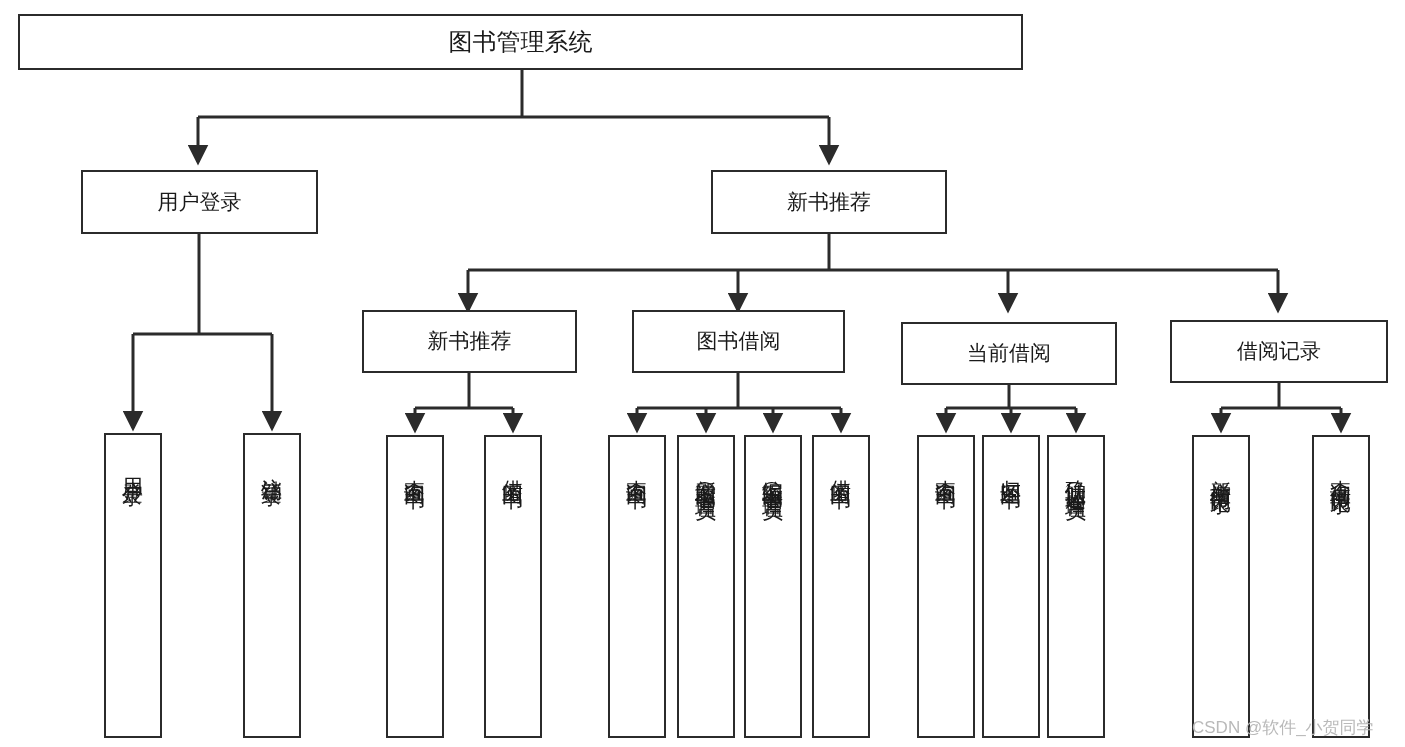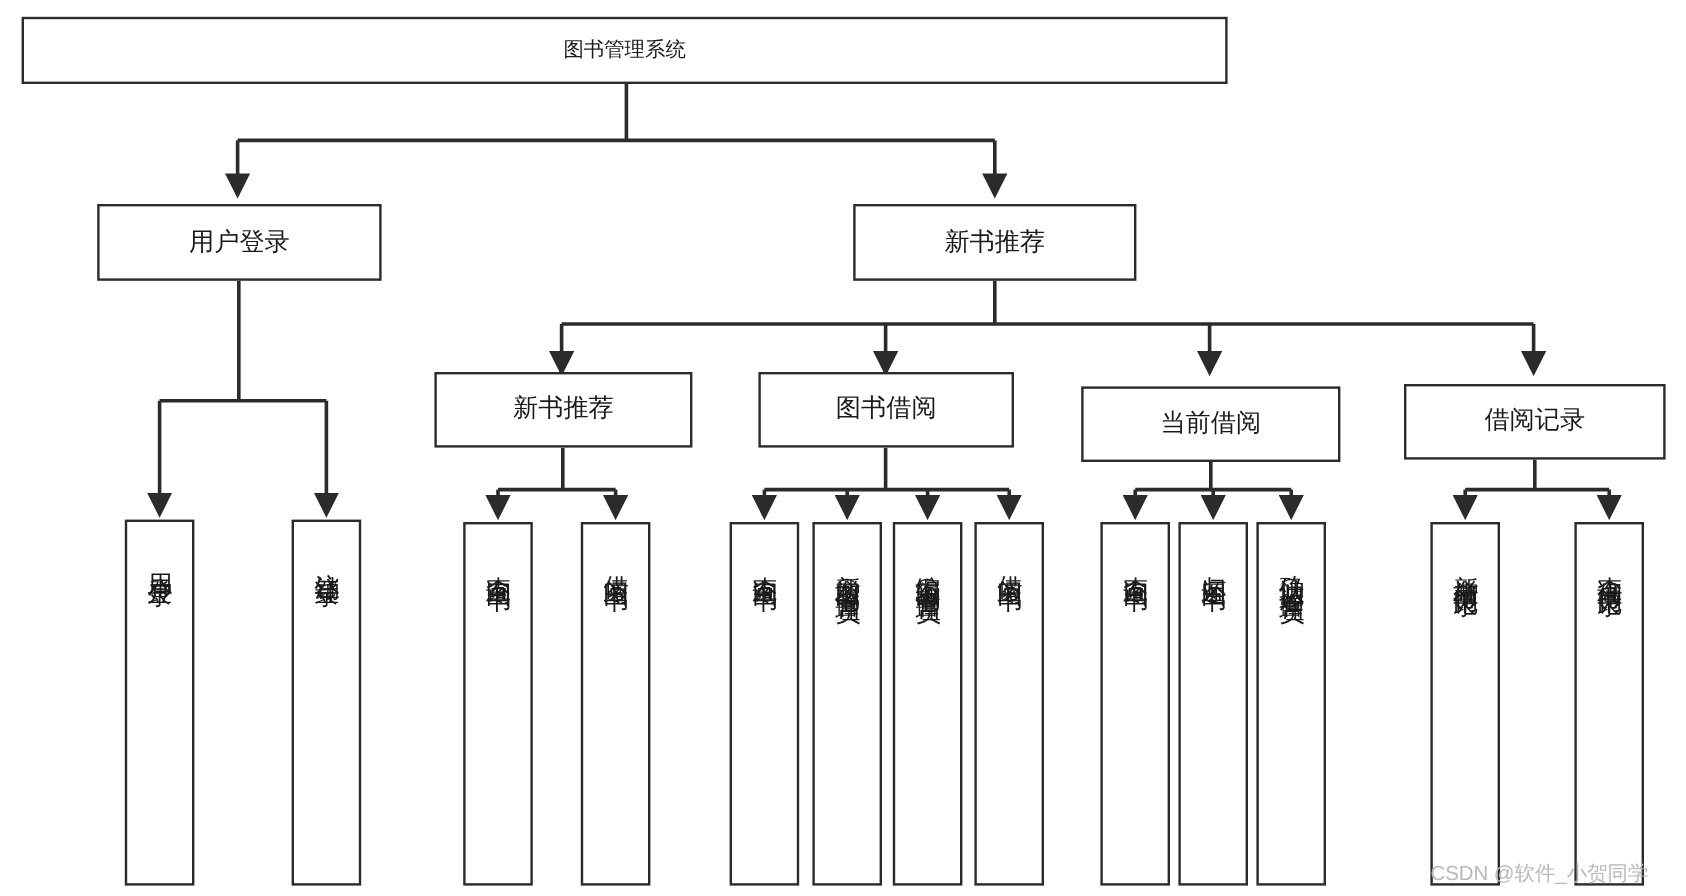--- a/index.html
+++ b/index.html
@@ -39,21 +39,21 @@
   .node .label {
     display: block;
     text-align: center;
     line-height: 1.18;
     white-space: nowrap;
   }
   .node.horiz .label {
     font-size: 21px;
   }
   .node.root .label {
-    font-size: 17px;
+    font-size: 24px;
   }
   .node.vert {
     align-items: flex-start;
     justify-content: center;
     padding-top: 26px;
   }
   .node.vert .label {
     writing-mode: vertical-rl;
     text-orientation: upright;
     font-size: 21px;

